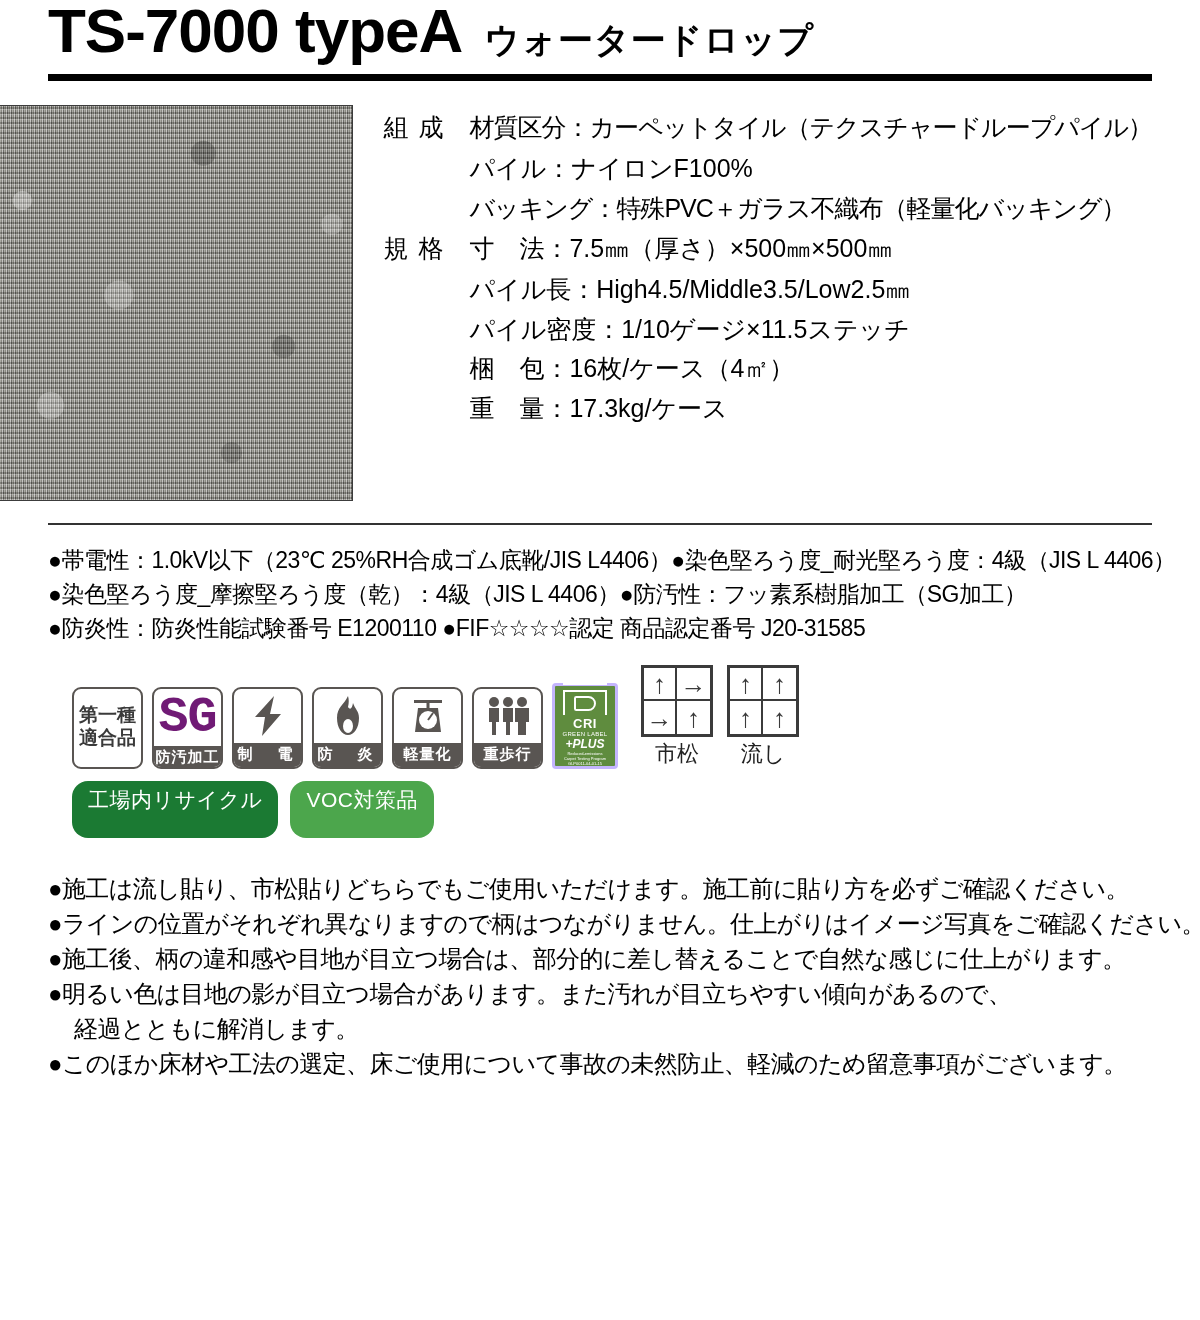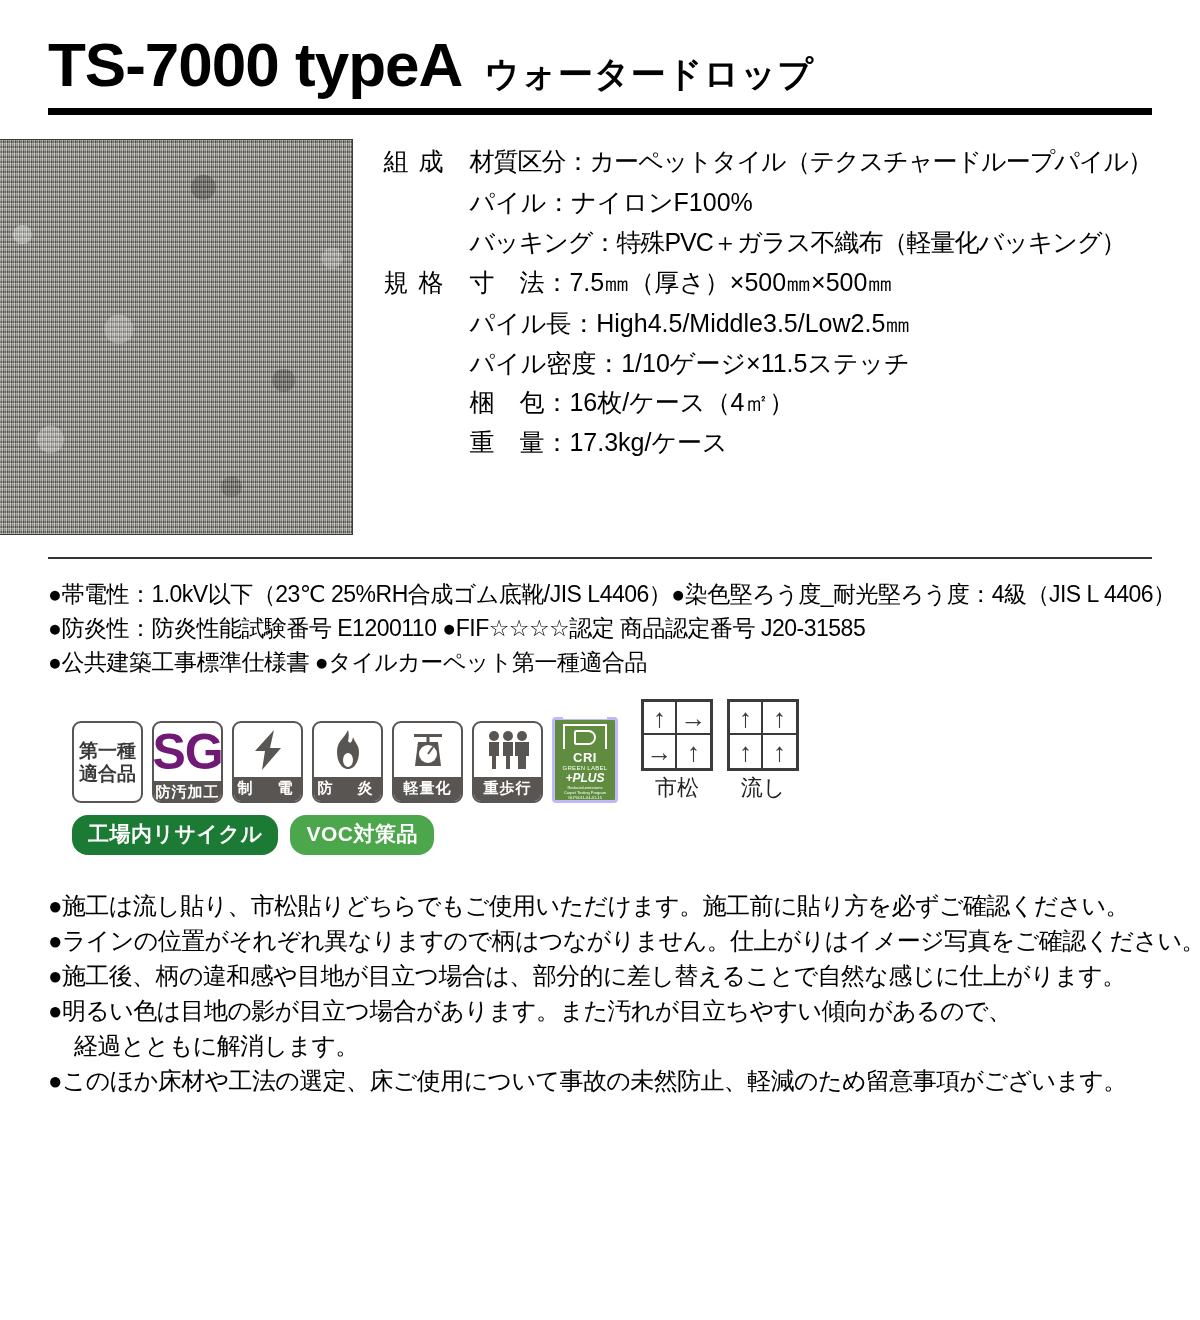--- a/index.html
+++ b/index.html
@@ -6,21 +6,21 @@
   html, body {
     width: 1200px; height: 1320px;
     background: #ffffff;
     font-family: "Liberation Sans", "DejaVu Sans", sans-serif;
     color: #000000;
     overflow: hidden;
   }
   .page { position: relative; width: 1200px; height: 1320px; padding: 0 48px; }
 
   
-  .title-row { display: flex; align-items: baseline; gap: 22px; padding-top: 34px; }
+  .title-row { display: flex; align-items: baseline; gap: 22px; }
   .title-main { font-size: 62px; font-weight: bold; letter-spacing: -1px; line-height: 1; }
   .title-sub { font-size: 35px; font-weight: bold; letter-spacing: 1px; line-height: 1; }
   .title-bar { height: 7px; background: #000; margin-top: 12px; }
 
   
   .spec-area { display: flex; gap: 30px; margin-top: 24px; justify-content: flex-end; }
   .swatch {
     width: 404px; height: 396px; flex: 0 0 404px;
     border: 1px solid #3c3c3c;
     background-color: #8e8d85;
@@ -73,21 +73,21 @@
   .perf-line {
     font-size: 23px; line-height: 1.48; letter-spacing: -0.5px; white-space: nowrap;
   }
 
   
   .badges { display: flex; align-items: flex-end; gap: 9px; margin-top: 20px; padding-left: 24px; }
   .badge {
     width: 71px; height: 82px; border-radius: 9px; overflow: hidden;
     border: 2px solid #595552; display: flex; flex-direction: column; background: #fff;
   }
-  .badge .top { flex: 1; display: flex; align-items: center; justify-content: center; }
+  .badge .top { flex: 1; display: flex; align-items: center; justify-content: center; font-family: Liberation Mono, monospace; }
   .badge .cap {
     background: #595552; color: #fff; font-size: 15px; font-weight: bold;
     text-align: center; padding: 2px 0 3px; letter-spacing: 1px;
   }
   .badge .cap.wide { letter-spacing: 5px; }
   .badge.plain { border-radius: 9px; }
   .badge.plain .top { flex-direction: column; gap: 1px; font-size: 19px; font-weight: bold; color: #3a3a3a; line-height: 1.12; }
   .sg-text { font-size: 50px; font-weight: bold; color: #701a75; letter-spacing: -1px; }
 
   .cri {
@@ -119,22 +119,22 @@
     display: flex; align-items: center; justify-content: center;
     font-size: 26px; color: #3b3b3b; line-height: 1;
     border-right: 2px solid #3b3b3b; border-bottom: 2px solid #3b3b3b;
   }
   .pat-grid div:nth-child(2), .pat-grid div:nth-child(4) { border-right: none; }
   .pat-grid div:nth-child(3), .pat-grid div:nth-child(4) { border-bottom: none; }
   .pat-label { font-size: 22px; margin-top: 2px; color: #222; }
 
   .pills { display: flex; gap: 12px; margin-top: 12px; padding-left: 24px; }
   .pill {
-    border-radius: 16px; color: #fff; font-size: 21px; font-weight: bold;
-    padding: 5px 16px 7px; letter-spacing: 0.5px;
+    border-radius: 16px; color: #fff; font-size: 21px; font-weight: normal;
+    padding: 5px 16px 24px; letter-spacing: 0.5px;
   }
 
   
   .notes { margin-top: 34px; }
   .note {
     font-size: 24px; line-height: 1.42; letter-spacing: -0.6px;
     margin-bottom: 1px; white-space: nowrap;
   }
   .note .cont { display: block; padding-left: 26px; }
 </style>
@@ -189,22 +189,22 @@
         <div class="spec-key blank"></div>
         <div class="spec-val">重　量：17.3kg/ケース</div>
       </div>
     </div>
   </div>
 
   <div class="divider"></div>
 
   <div class="perf">
     <div class="perf-line">●帯電性：1.0kV以下（23℃ 25%RH合成ゴム底靴/JIS L4406）●染色堅ろう度_耐光堅ろう度：4級（JIS L 4406）</div>
+    <div class="perf-line">●染色堅ろう度_摩擦堅ろう度（乾）：4級（JIS L 4406）●防汚性：フッ素系樹脂加工（SG加工）</div>
     <div class="perf-line">●防炎性：防炎性能試験番号 E1200110 ●FIF☆☆☆☆認定 商品認定番号 J20-31585</div>
-    <div class="perf-line">●公共建築工事標準仕様書 ●タイルカーペット第一種適合品</div>
   </div>
 
   <div class="badges">
 
     <div class="badge plain">
       <div class="top">
         <span>第一種</span>
         <span>適合品</span>
       </div>
     </div>

